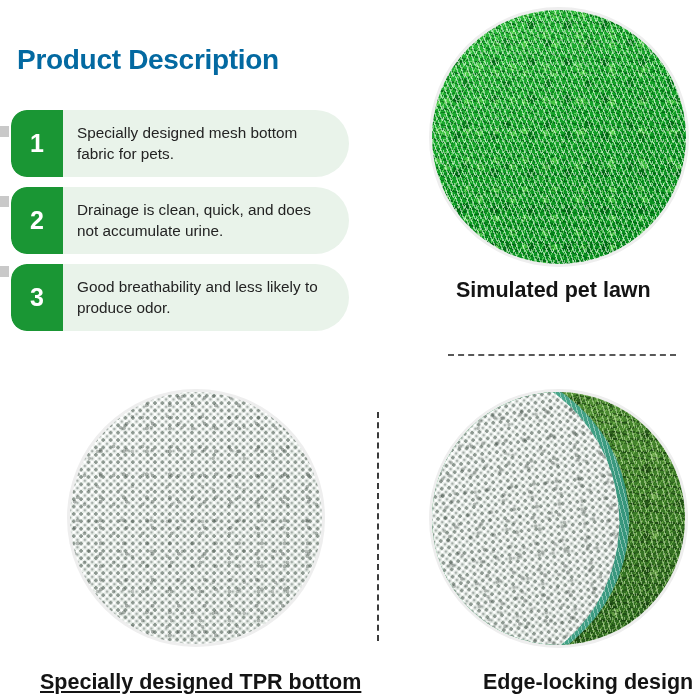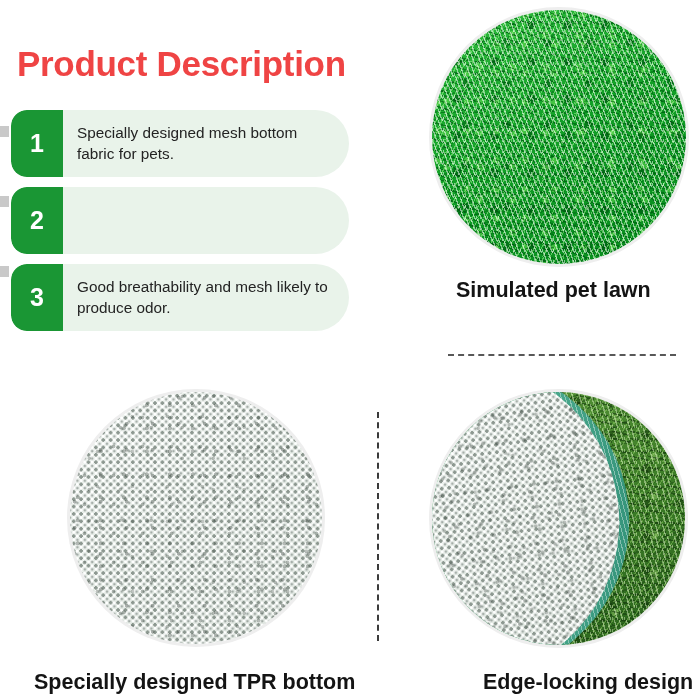--- a/index.html
+++ b/index.html
@@ -14,23 +14,23 @@
     overflow: hidden;
     font-family: "Liberation Sans", sans-serif;
     -webkit-font-smoothing: antialiased;
   }
 
   
   #page-title {
     position: absolute;
     left: 17px;
     top: 46px;
-    font-size: 35px;
+    font-size: 28px;
     font-weight: bold;
-    color: #ef4444;
+    color: #0369a1;
     letter-spacing: -0.3px;
     line-height: 1;
   }
 
   #feature-list {
     position: absolute;
     left: 11px;
     top: 110px;
     width: 338px;
   }
@@ -223,46 +223,47 @@
 
 <div id="feature-list">
 
   <div class="feature-item">
     <div class="feature-badge">1</div>
     <div class="feature-text">Specially designed mesh bottom fabric for pets.</div>
   </div>
 
   <div class="feature-item">
     <div class="feature-badge">2</div>
+    <div class="feature-text">Drainage is clean, quick, and does not accumulate urine.</div>
   </div>
 
   <div class="feature-item">
     <div class="feature-badge">3</div>
-    <div class="feature-text">Good breathability and mesh likely to produce odor.</div>
+    <div class="feature-text">Good breathability and less likely to produce odor.</div>
   </div>
 
 </div>
 
 <div class="edge-nick" style="top:126px"></div>
 <div class="edge-nick" style="top:196px"></div>
 <div class="edge-nick" style="top:266px"></div>
 
 <div class="photo-circle" id="photo-lawn" style="left:432px; top:10px; width:254px; height:254px;">
   <div class="turf"></div>
 </div>
 <div class="caption" style="left:456px; top:280px;text-align:right;">Simulated pet lawn</div>
 
 <div id="divider-horizontal"></div>
 <div id="divider-vertical"></div>
 
 <div class="photo-circle" id="photo-tpr" style="left:70px; top:392px; width:252px; height:252px;">
   <div class="tpr"></div>
   <div class="tpr-speckle"></div>
 </div>
-<div class="caption" style="left:34px; top:672px;">Specially designed TPR bottom</div>
+<div class="caption" style="left:40px; top:672px;text-decoration:underline;">Specially designed TPR bottom</div>
 
 <div class="photo-circle" id="photo-edge-locking" style="left:432px; top:392px; width:253px; height:253px;">
   <div class="edge-turf-layer turf turf-dark"></div>
   <div class="edge-binding">
     <div class="edge-binding-rib"></div>
   </div>
   <div class="edge-panel-white">
     <div class="tpr"></div>
     <div class="tpr-speckle"></div>
   </div>

